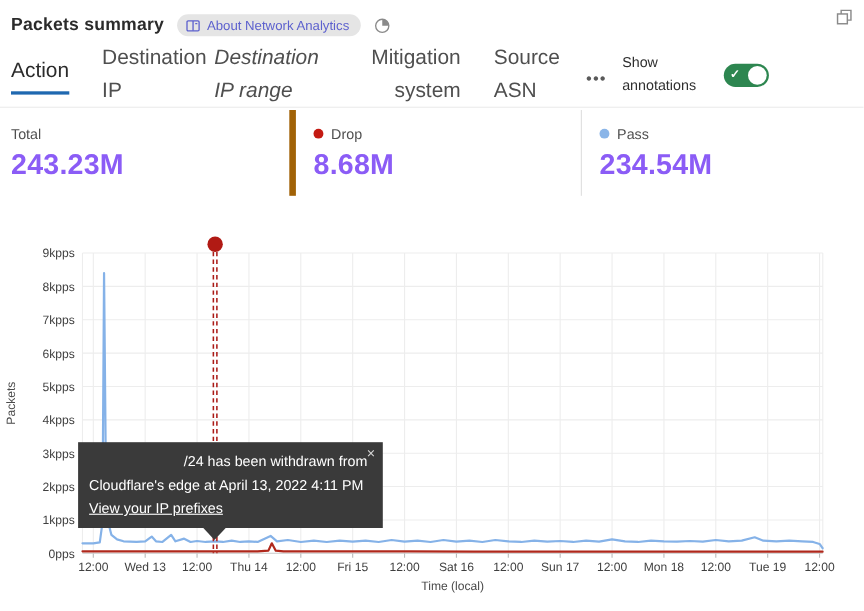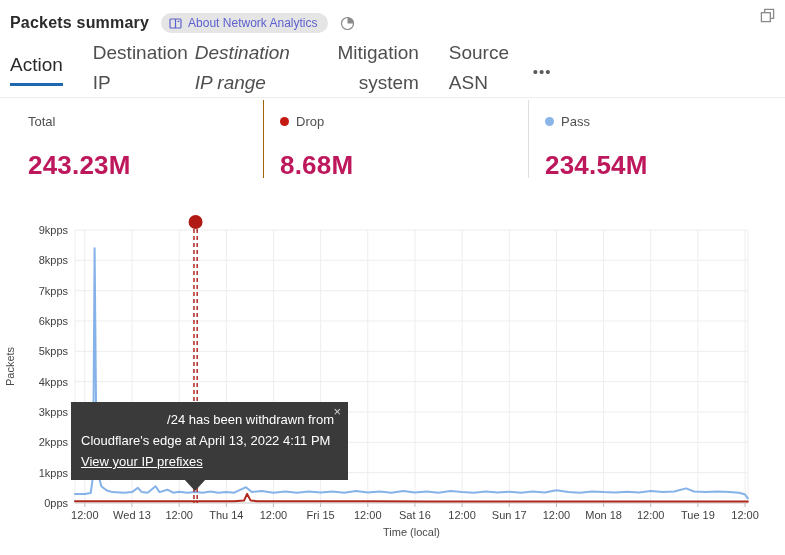--- a/index.html
+++ b/index.html
@@ -37,28 +37,28 @@
   .toggle { width:41px; height:21px; border-radius:11px; background:#2d8650;
             position:relative; cursor:pointer; flex:none; }
   .toggle .check { position:absolute; left:6px; top:3px; color:#fff; font-size:11px; font-weight:bold; }
   .toggle .knob { position:absolute; right:2px; top:2px; width:17px; height:17px;
                   border-radius:50%; background:#fff; }
 
   .divider-h { position:absolute; top:97px; left:0; right:0; height:1px; background:#ececec; }
 
   
   .stats { position:absolute; top:100px; left:0; right:0; height:78px; display:flex; }
-  .stat { padding:12px 0 0 28px; }
+  .stat { padding:12px 0 0 10px; }
   .stat-1 { width:263px; }
-  .stat-2 { width:265px; border-left:1px solid #a16207; padding-left:16px; }
+  .stat-2 { width:265px; border-left:6px solid #a16207; padding-left:16px; }
   .stat-3 { flex:1; border-left:1px solid #dedede; padding-left:16px; }
   .stat-top { display:flex; align-items:center; gap:7px; height:18px; }
   .dot { width:9px; height:9px; border-radius:50%; flex:none; }
   .stat-label { font-size:13px; color:#4f4f4f; }
-  .stat-value { font-size:26px; font-weight:bold; color:#be185d; margin-top:20px; letter-spacing:.2px; }
+  .stat-value { font-size:26px; font-weight:bold; color:#8b5cf6; margin-top:4px; letter-spacing:.2px; }
 
   
   .chart-wrap { position:absolute; top:210px; left:0; width:785px; height:345px; }
   .chart-wrap svg { display:block; }
   svg text { font-family:"Liberation Sans", sans-serif; }
 
   
   .tooltip { position:absolute; left:71px; top:402px; width:277px;
              background:#3a3a3a; color:#fff; font-size:13px; line-height:21px;
              padding:7px 12px 8px 10px; z-index:5; }
@@ -101,20 +101,27 @@
 
 <div class="tabs-row">
   <div class="tab-list">
       <div class="tab active"><span class="tab-label">Action</span></div>
       <div class="tab"><span class="tab-label" style="max-width: 72px;">Destination IP</span></div>
       <div class="tab"><span class="tab-label" style="max-width: 112px; font-style: italic;">Destination IP range</span></div>
       <div class="tab"><span class="tab-label" style="max-width: 82px; text-align: right;">Mitigation system</span></div>
       <div class="tab"><span class="tab-label" style="max-width: 58px;">Source ASN</span></div>
     </div>
   <div class="more-tabs">•••</div>
+  <div class="annot-ctl">
+    <div class="annot-label">Show annotations</div>
+    <div class="toggle">
+      <span class="check">✓</span>
+      <span class="knob"></span>
+    </div>
+  </div>
 </div>
 
 <div class="divider-h"></div>
 
 <div class="stats">
   <div class="stat stat-1">
     <div class="stat-top">
       <span class="stat-label">Total</span>
     </div>
     <div class="stat-value">243.23M</div>

